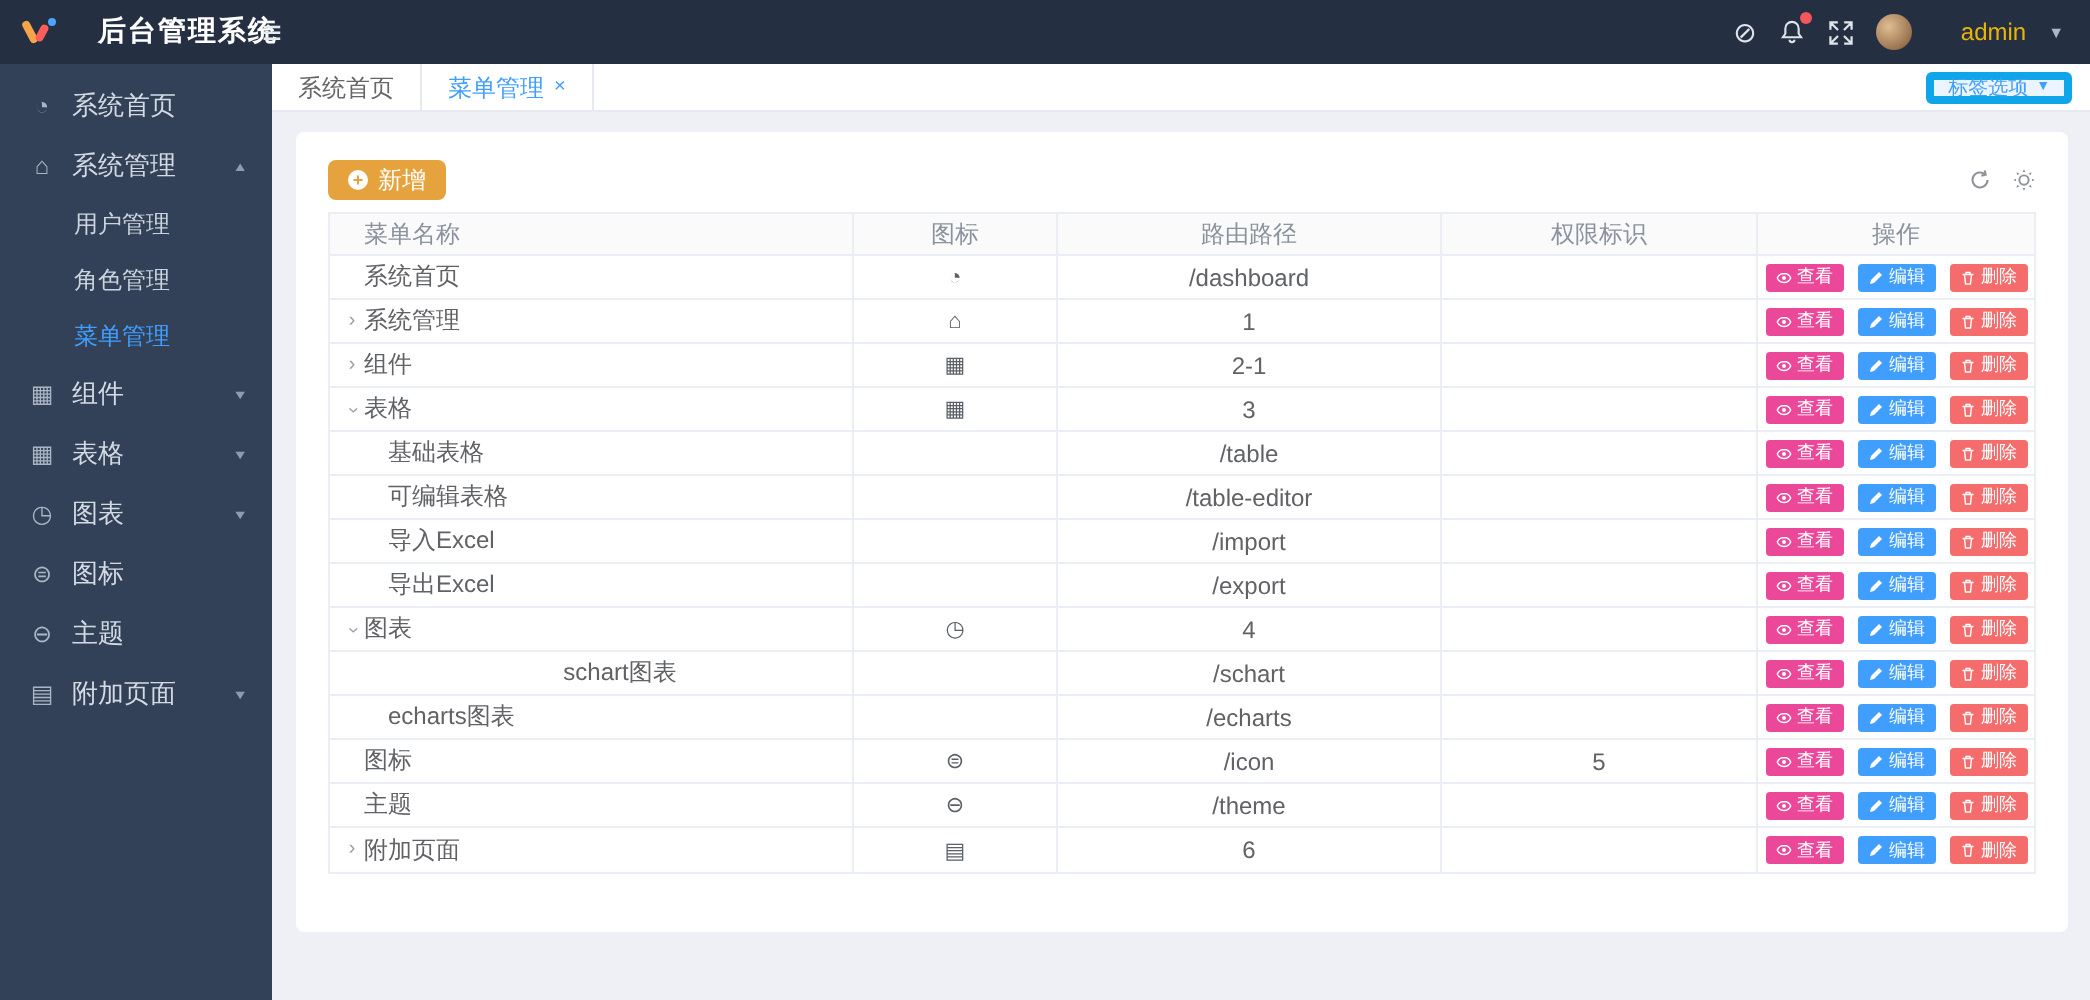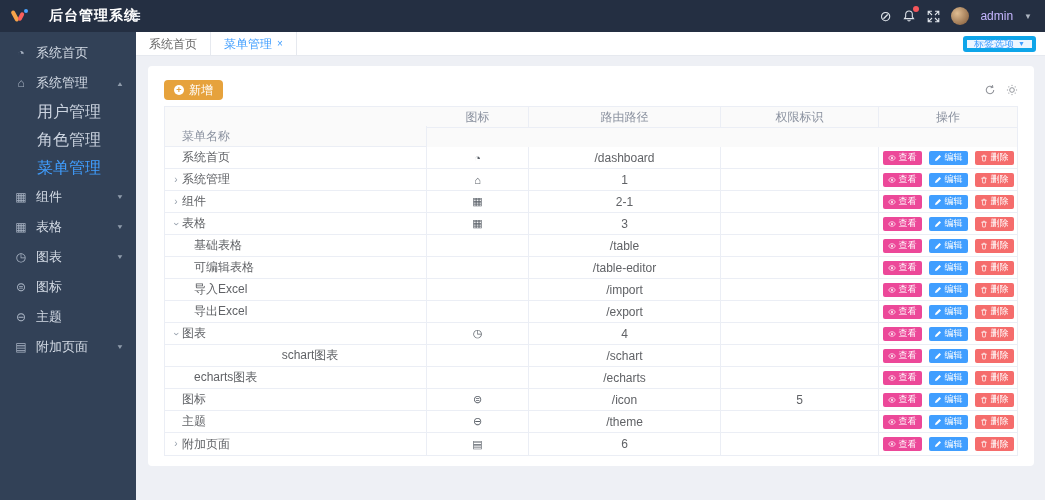--- a/index.html
+++ b/index.html
@@ -19,31 +19,31 @@
                      background:#4aa3ff; }
   .logo-title { color:#fff; font-size:14px; font-weight:bold; letter-spacing:1px; white-space:nowrap; }
   .hamburger { color:#e6eaf0; font-size:17px; margin-left:13px; cursor:pointer; line-height:1; }
   .topbar-right { margin-left:auto; display:flex; align-items:center; gap:11px; padding-right:13px; }
   .tb-icon { color:#dfe4ea; font-size:14px; line-height:1; cursor:pointer; display:flex; align-items:center; }
   .bell-wrap { position:relative; cursor:pointer; display:flex; }
   .bell-badge { position:absolute; top:-3px; right:-3px; width:6px; height:6px; border-radius:50%;
                 background:#f5565b; }
   .avatar { width:18px; height:18px; border-radius:50%; cursor:pointer; flex:none;
             background:radial-gradient(circle at 35% 35%, #e0bd92, #9a7450 70%, #6e4f33); }
-  .username { color:#c4b5fd; font-size:12px; cursor:pointer; }
+  .username { color:#eab308; font-size:12px; cursor:pointer;margin-left:13px; }
   .user-chev { color:#aeb6c2; font-size:8px; cursor:pointer; }
 
   
   .sidebar { position:absolute; top:32px; left:0; width:136px; height:468px; background:#324157; z-index:5; }
   .menu { padding-top:6px; }
   .menu-item { height:30px; display:flex; align-items:center; padding:0 12px 0 14px; font-size:13px;
                color:#d3dae4; position:relative; cursor:pointer; white-space:nowrap; }
   .menu-item .mi { width:14px; margin-right:8px; font-size:12px; color:#a9b4c4; text-align:center; flex:none; }
   .menu-item .chev { position:absolute; right:12px; font-size:8px; color:#8f9bab; }
-  .menu-sub { height:28px; display:flex; align-items:center; padding-left:37px; font-size:16px;
+  .menu-sub { height:28px; display:flex; align-items:center; padding-left:37px; font-size:12px;
               color:#cbd3df; cursor:pointer; white-space:nowrap; }
   .menu-sub.active { color:#409eff; }
 
   
   .tabsbar { position:absolute; top:32px; left:136px; width:909px; height:24px; background:#fff;
              border-bottom:1px solid #e6e9ef; display:flex; align-items:center; z-index:4; }
   .tab { height:24px; display:flex; align-items:center; gap:5px; padding:0 13px; font-size:12px;
          color:#666; border-right:1px solid #e6e9ef; cursor:pointer; white-space:nowrap; }
   .tab.active { color:#409eff; }
   .tab .close { font-size:10px; line-height:1; color:#409eff; }
@@ -203,21 +203,21 @@
         <span class="ticon">
           <svg viewBox="0 0 16 16" width="12" height="12" fill="#909399">
             <path d="M8 0.8l.9 1.9H7.1zM8 15.2l.9-1.9H7.1zM0.8 8l1.9.9V7.1zM15.2 8l-1.9.9V7.1zM2.9 2.9l2 .7-1.3 1.3zM13.1 13.1l-2-.7 1.3-1.3zM13.1 2.9l-.7 2-1.3-1.3zM2.9 13.1l.7-2 1.3 1.3z"></path>
             <circle cx="8" cy="8" r="3.1" fill="none" stroke="#909399" stroke-width="1.3"></circle>
           </svg>
         </span>
       </div>
     </div>
     <div class="table">
       <div class="tr thead" id="table-head">
-          <div class="td name" style="padding-left: 17px; margin-top: 19px;">菜单名称</div>
+          <div class="td name" style="padding-left: 17px;">菜单名称</div>
           <div class="td">图标</div>
           <div class="td">路由路径</div>
           <div class="td">权限标识</div>
           <div class="td">操作</div>
         </div>
       <div id="table-body">
           <div class="tr">
             <div class="td name" style="padding-left: 17px;">
               <span>系统首页</span>
             </div>

